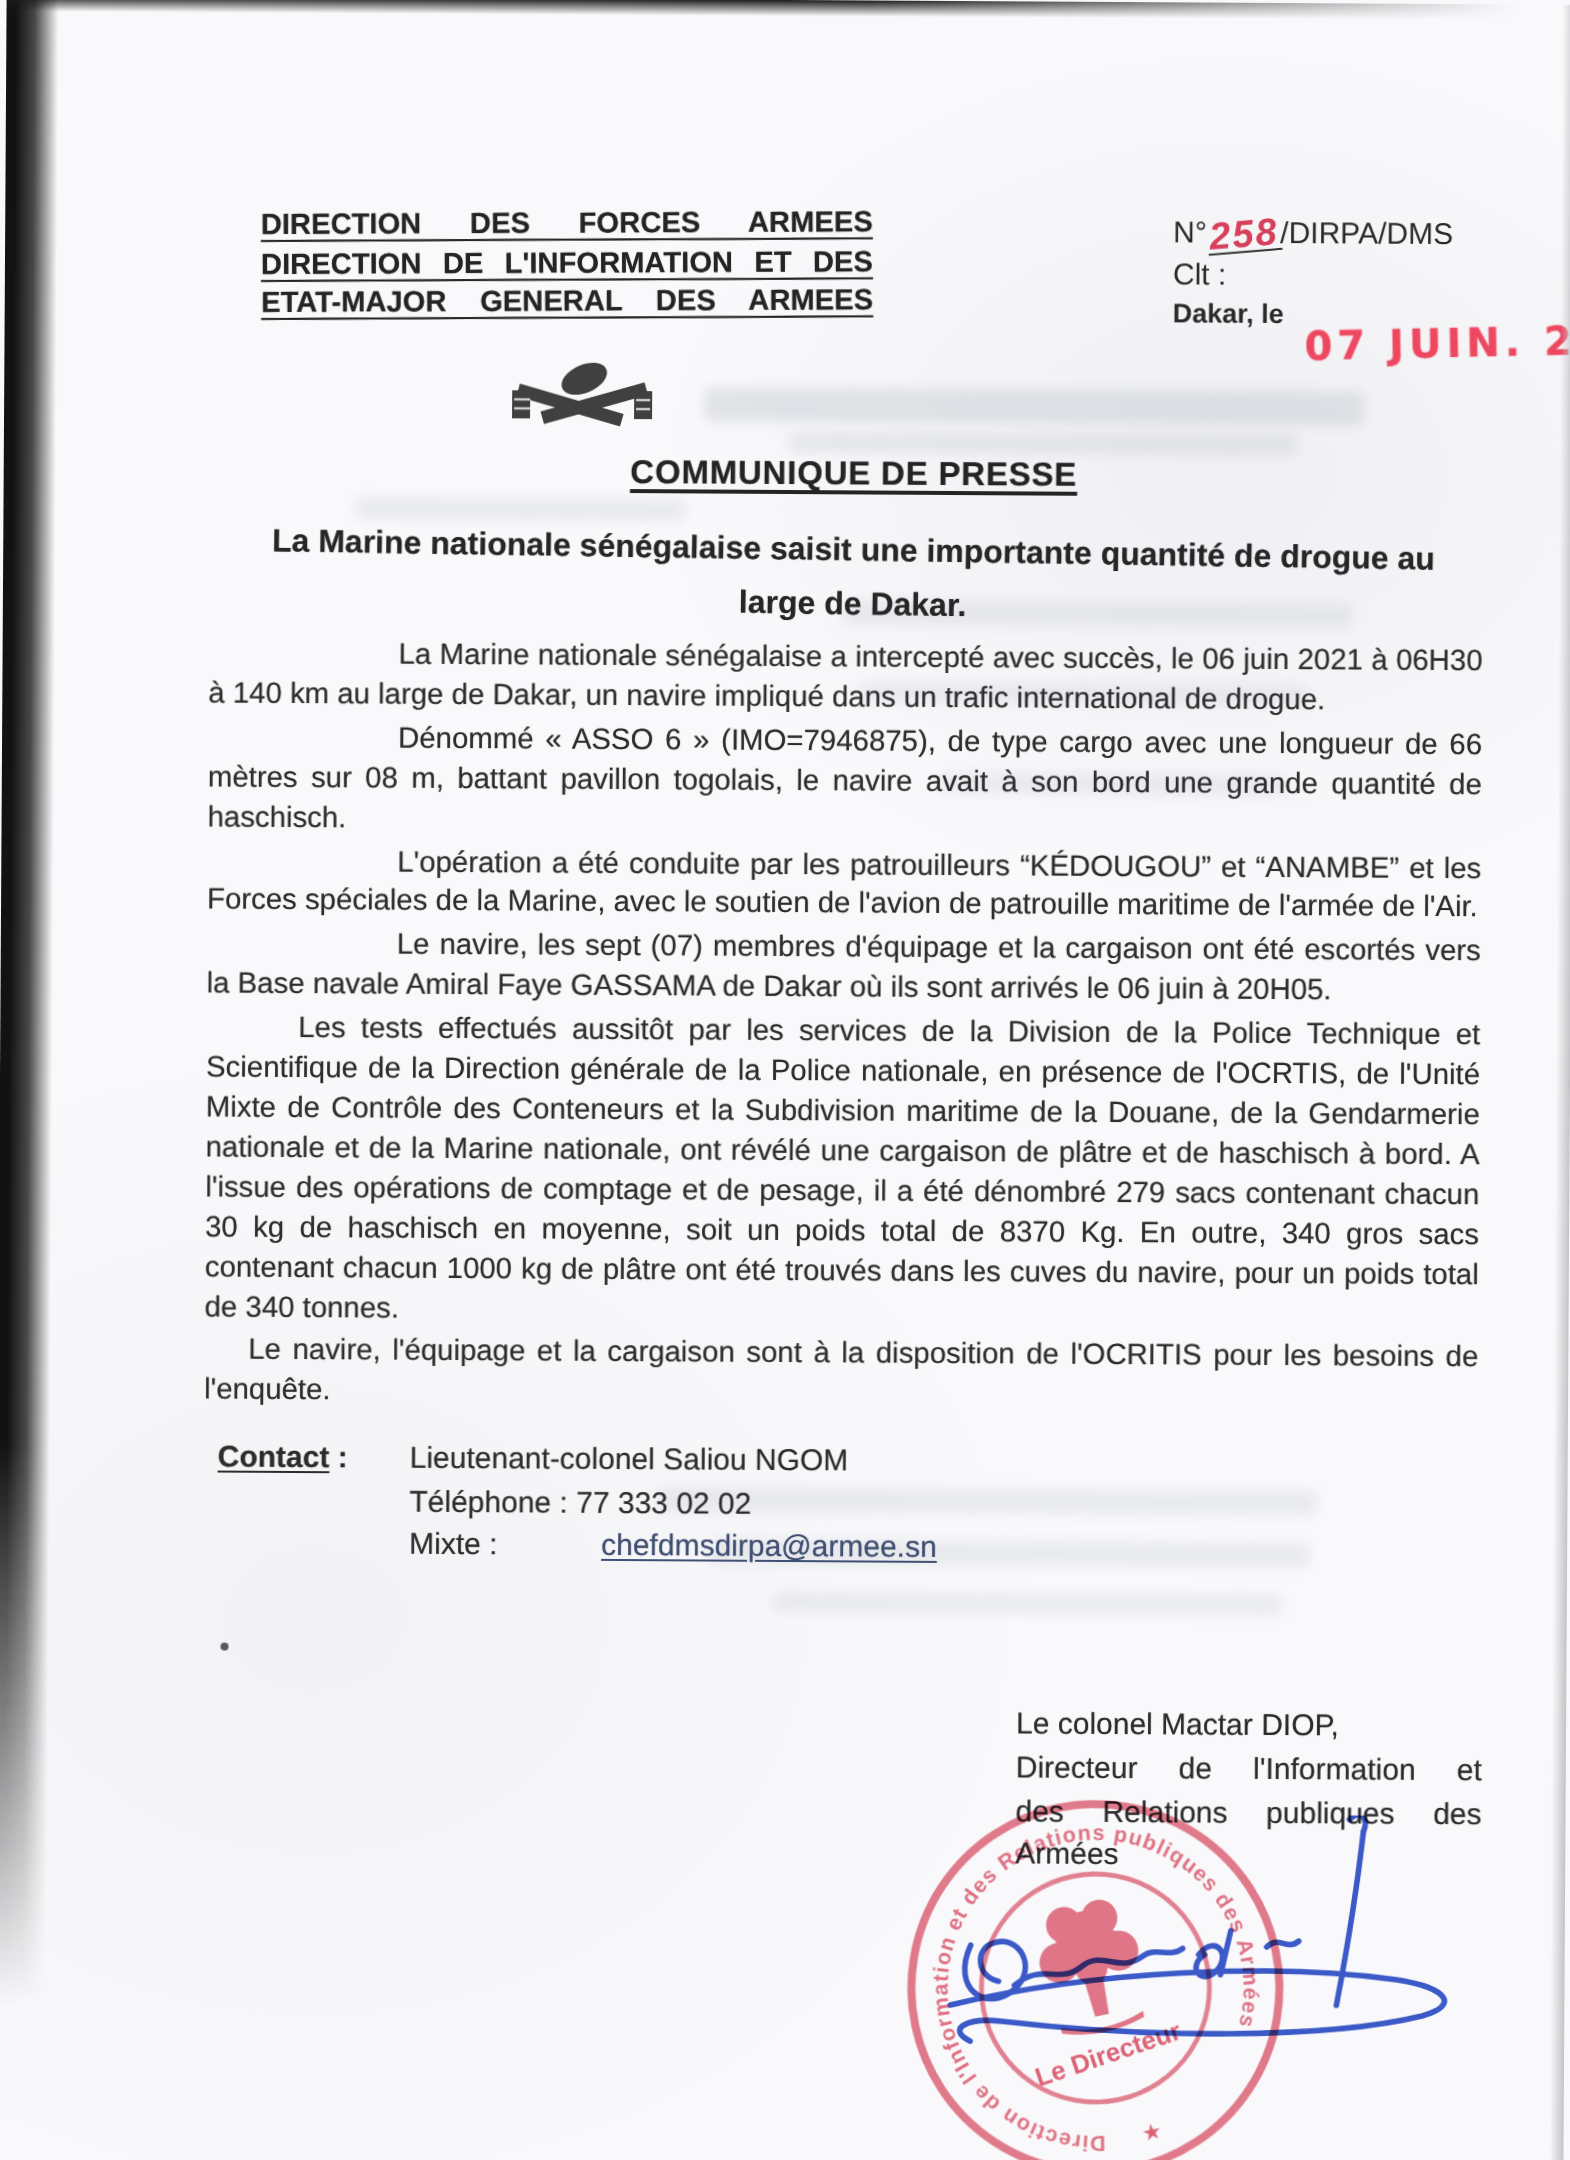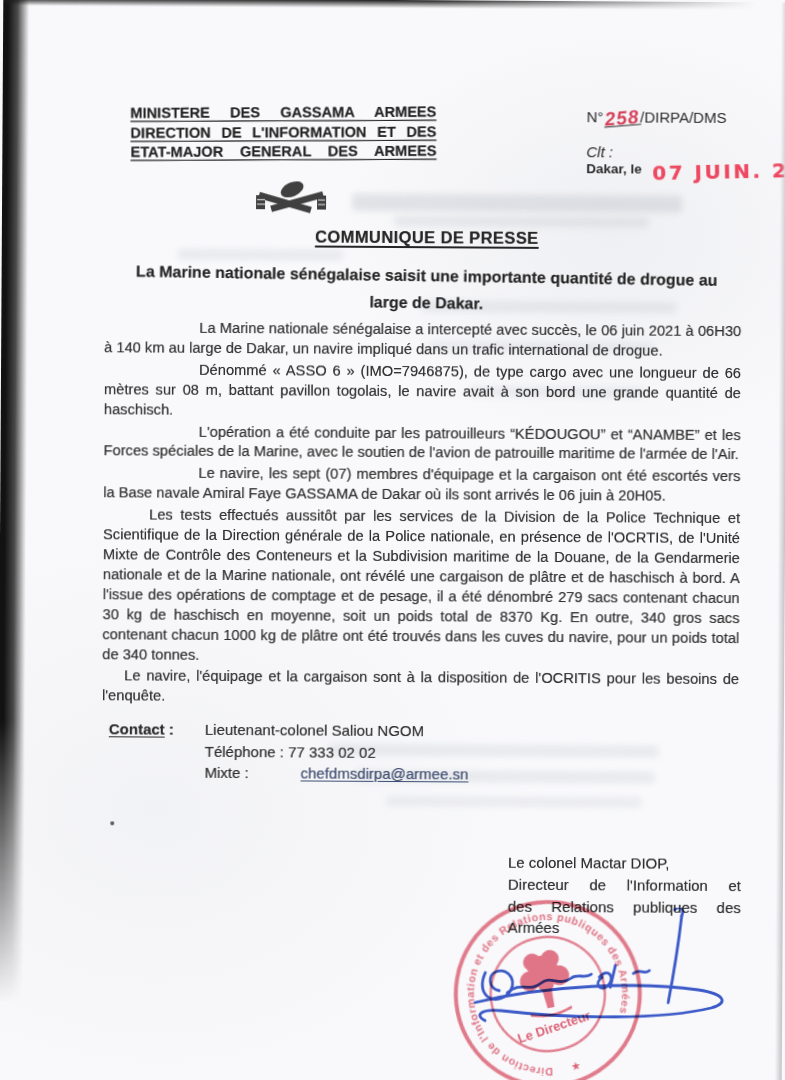--- a/index.html
+++ b/index.html
@@ -38,22 +38,22 @@
     text-align:justify;text-align-last:justify;white-space:nowrap_;
     text-shadow:0 0 .5px rgba(40,40,40,.55);}
   .emblem{position:absolute;left:252px;top:180px;}
   
   .refblock{position:absolute;left:584px;top:106px;font-size:15px;color:#2a2a2a;}
   .refblock .row{line-height:20px;}
   .hand-num{
     display:inline-block;color:#d6405a;font-size:19px;font-style:italic;font-weight:600;
     border-bottom:1.6px solid #333;padding:0 1px;line-height:14px;
     transform:rotate(-5deg) translateY(2px);letter-spacing:1px;}
-  .clt{margin-top:15px;font-style:italic;}
-  .dateline{position:absolute;left:584px;top:160px;font-size:13.5px;font-weight:600;color:#2a2a2a;}
+  .clt{margin-top:1px;}
+  .dateline{position:absolute;left:584px;top:148px;font-size:13.5px;font-weight:600;color:#2a2a2a;}
   .datestamp{
     position:absolute;left:650px;top:157px;color:#ee4760;font-weight:700;font-size:20px;
     letter-spacing:2.5px;transform:rotate(-1.5deg);white-space:nowrap;
     text-shadow:0 0 .6px rgba(238,71,96,.7);font-family:"DejaVu Sans", sans-serif;}
   
   .title{position:absolute;left:180px;top:228px;width:490px;text-align:center;
     font-weight:700;font-size:16.5px;letter-spacing:.4px;color:#242424;
     text-decoration:underline;text-underline-offset:3px;text-decoration-thickness:1.5px;
     text-shadow:0 0 .5px rgba(36,36,36,.55);}
   .subtitle{position:absolute;left:115px;top:262px;width:620px;text-align:center;
@@ -95,21 +95,21 @@
     <div class="ghost" style="left:392px;top:216px;width:255px;height:10px;opacity:.25"></div>
     <div class="ghost" style="left:176px;top:250px;width:165px;height:11px;opacity:.22"></div>
     <div class="ghost" style="left:420px;top:300px;width:255px;height:12px;opacity:.22"></div>
     <div class="ghost" style="left:428px;top:341px;width:225px;height:10px;opacity:.2"></div>
     <div class="ghost" style="left:468px;top:386px;width:175px;height:10px;opacity:.2"></div>
     <div class="ghost" style="left:330px;top:744px;width:330px;height:12px;opacity:.22"></div>
     <div class="ghost" style="left:356px;top:770px;width:300px;height:12px;opacity:.22"></div>
     <div class="ghost" style="left:388px;top:796px;width:255px;height:10px;opacity:.2"></div>
 
     <div class="letterhead">
-      <div>MINISTERE DES GASSAMA ARMEES</div>
+      <div>DIRECTION DES FORCES ARMEES</div>
       <div>DIRECTION DE L'INFORMATION ET DES</div>
       <div>ETAT-MAJOR GENERAL DES ARMEES</div>
     </div>
 
     <div class="emblem">
       <svg width="74" height="44" viewBox="0 0 74 44">
         <g fill="#1d1d1d" opacity=".84">
           <ellipse cx="38" cy="10" rx="12" ry="7" transform="rotate(-24 38 10)"></ellipse>
           <rect x="4" y="20" width="54" height="6.5" transform="rotate(16 31 23)"></rect>
           <rect x="16" y="19" width="54" height="6.5" transform="rotate(-16 43 22)"></rect>

